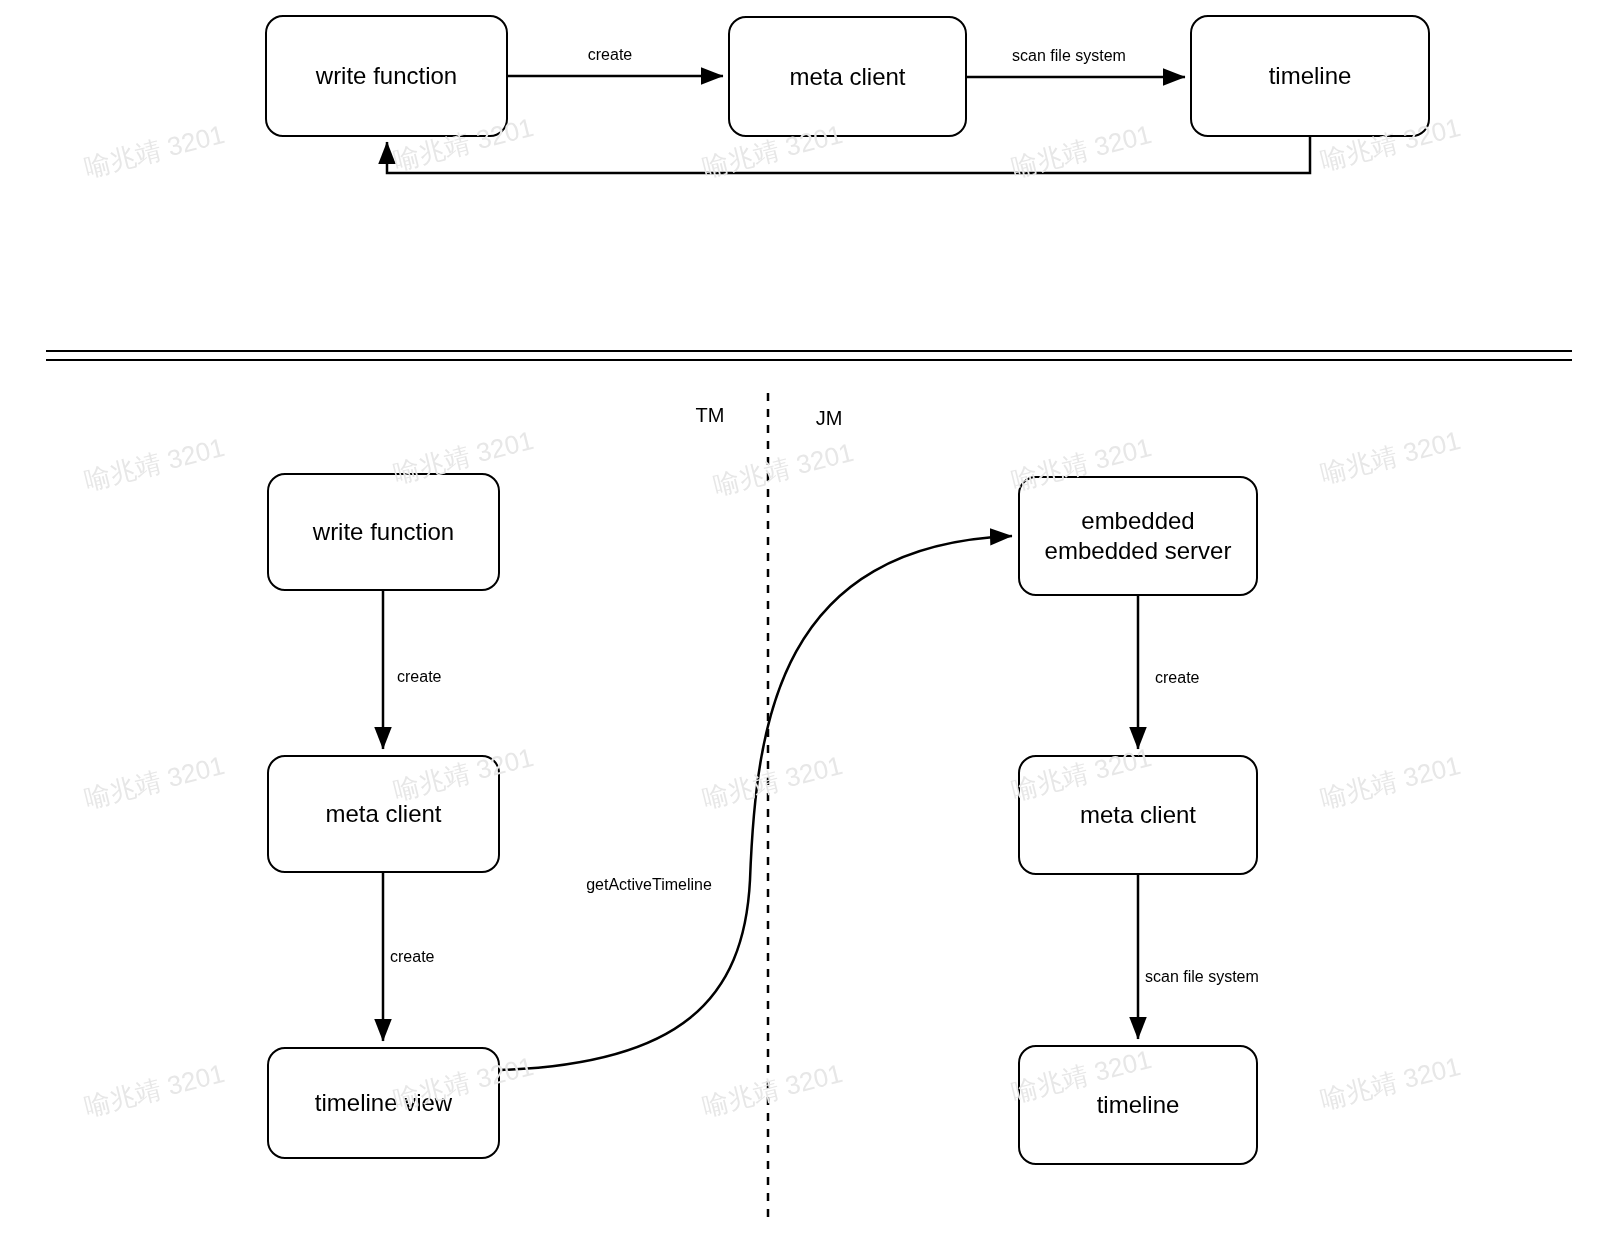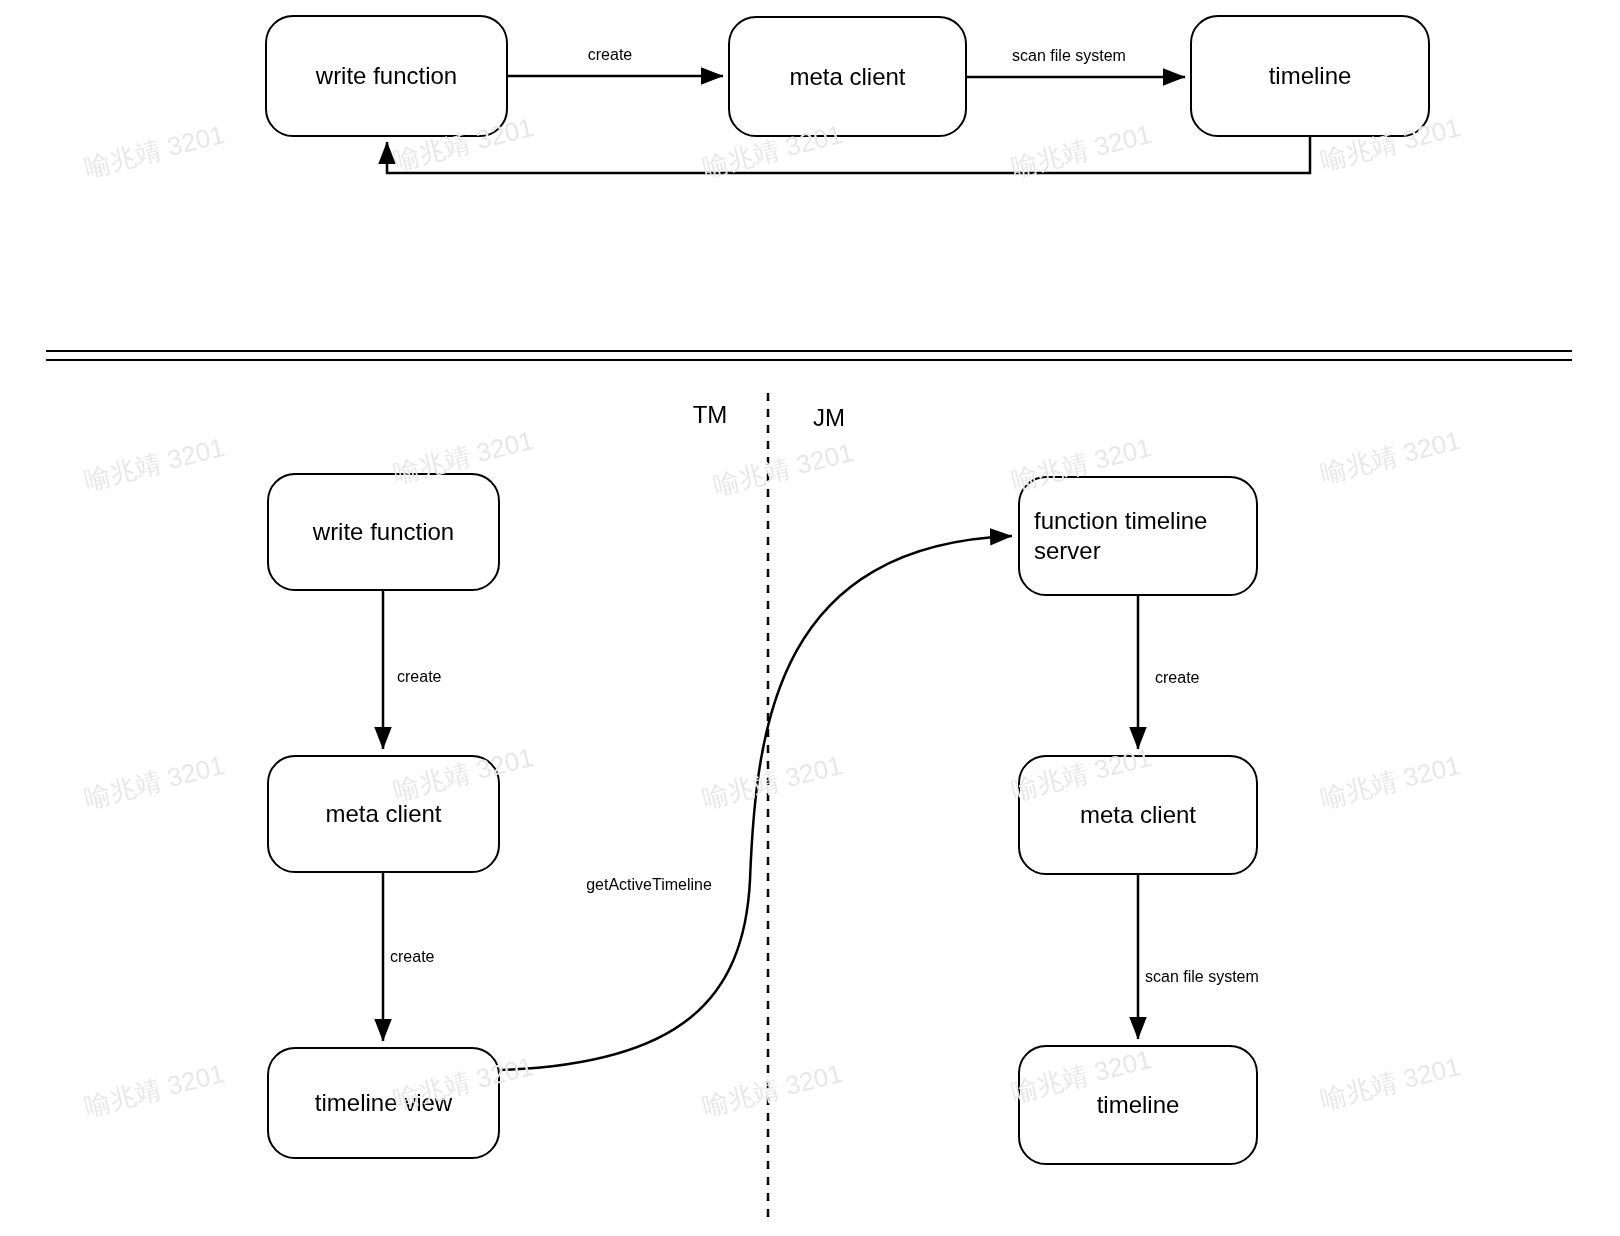--- a/index.html
+++ b/index.html
@@ -21,41 +21,41 @@
     left: 0; top: 0;
     width: 1620px;
     height: 1236px;
     z-index: 1;
   }
   .node {
     position: absolute;
     box-sizing: border-box;
     background: #ffffff;
     border: 2.5px solid #000000;
-    border-radius: 28px;
+    border-radius: 18px;
     display: flex;
     align-items: center;
     justify-content: center;
-    text-align: left;
+    text-align: center;
     font-size: 24px;
     line-height: 1.25;
     padding: 4px 14px;
     z-index: 2;
   }
   .edge-label {
     position: absolute;
     font-size: 16px;
     line-height: 26px;
     white-space: nowrap;
     z-index: 3;
   }
   .edge-label.centered { text-align: center; }
   .lane-label {
     position: absolute;
-    font-size: 24px;
+    font-size: 20px;
     line-height: 26px;
     width: 60px;
     text-align: center;
     z-index: 3;
   }
   .watermark {
     position: absolute;
     width: 150px;
     font-size: 26px;
     line-height: 27px;
@@ -118,21 +118,21 @@
   <div class="node" style="left:267px; top:473px; width:233px; height:118px;">write function</div>
 
   <div class="node" style="left:267px; top:755px; width:233px; height:118px;">meta client</div>
 
   <div class="node" style="left:267px; top:1047px; width:233px; height:112px;">timeline view</div>
 
   <div class="edge-label" style="left:397px; top:664px;">create</div>
 
   <div class="edge-label" style="left:390px; top:944px;">create</div>
 
-  <div class="node" style="left:1018px; top:476px; width:240px; height:120px;">function timeline server</div>
+  <div class="node" style="left:1018px; top:476px; width:240px; height:120px;">embedded embedded server</div>
 
   <div class="node" style="left:1018px; top:755px; width:240px; height:120px;">meta client</div>
 
   <div class="node" style="left:1018px; top:1045px; width:240px; height:120px;">timeline</div>
 
   <div class="edge-label" style="left:1155px; top:665px;">create</div>
 
   <div class="edge-label" style="left:1145px; top:964px;">scan file system</div>
 
   <div class="edge-label centered" style="left:544px; top:872px; width:210px;">getActiveTimeline</div>

